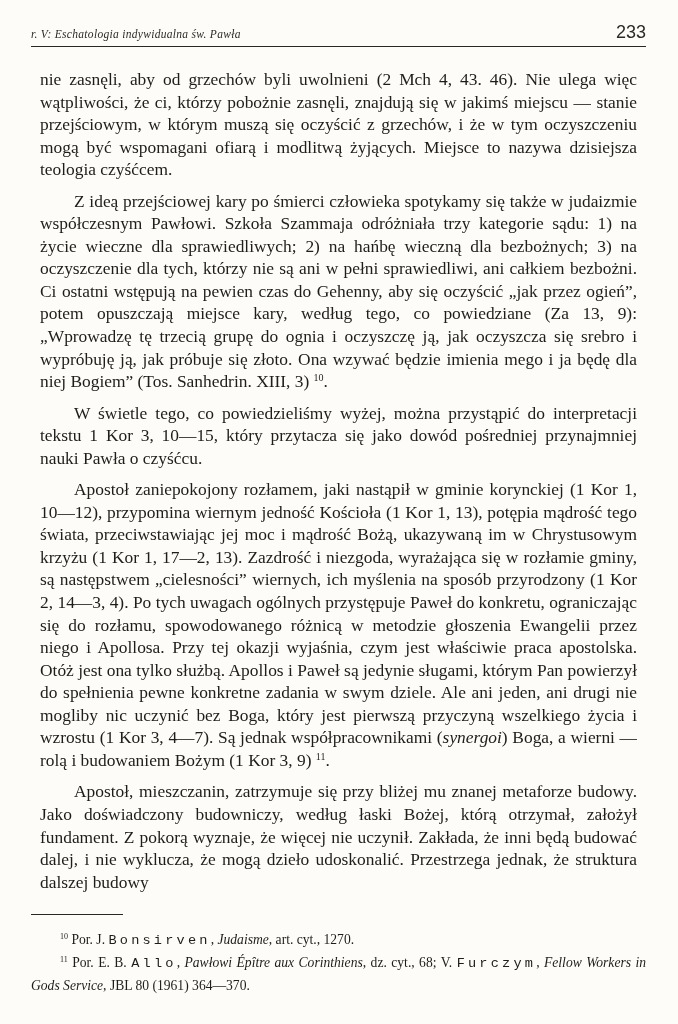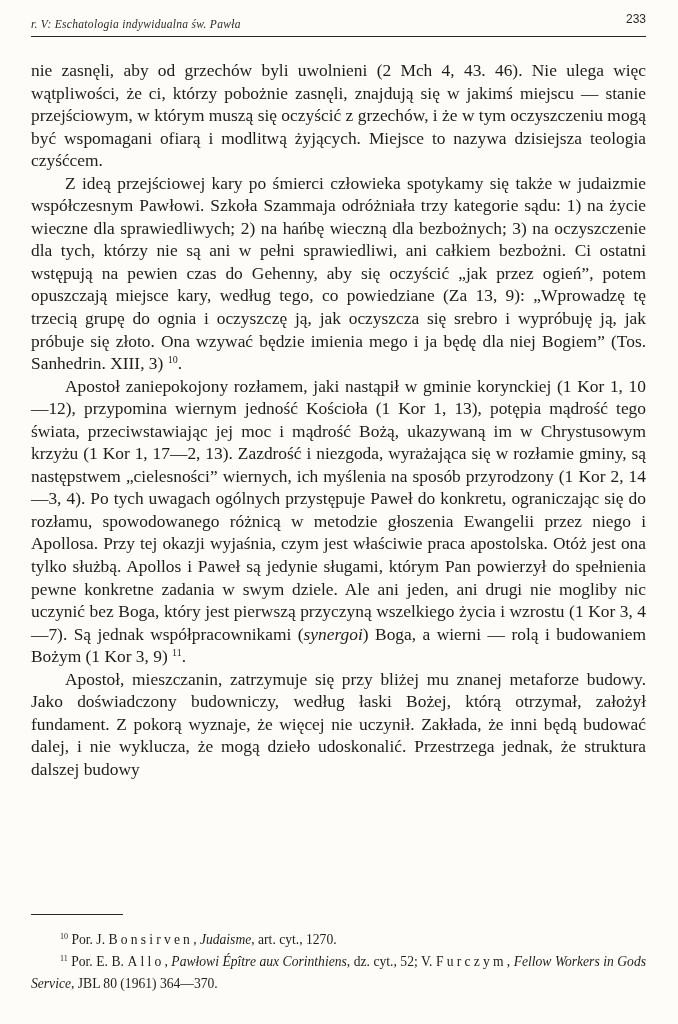--- a/index.html
+++ b/index.html
@@ -16,69 +16,70 @@
       font-family: "Liberation Serif", "DejaVu Serif", serif;
     }
     .page {
       position: absolute;
       left: 31px;
       top: 0;
       width: 615px;
     }
     .running-head {
       position: absolute;
-      top: 12px;
+      top: 22px;
       left: 0;
       width: 615px;
       height: 24px;
       border-bottom: 1.3px solid #2a2826;
     }
     .running-title {
       position: absolute;
       left: 0;
       top: 6px;
       font-style: italic;
       font-size: 11.5px;
       letter-spacing: 0.3px;
       color: #2b2a27;
     }
     .page-number {
       position: absolute;
       right: 0;
       top: 0;
       font-family: "Liberation Sans", "DejaVu Sans", sans-serif;
-      font-size: 12px;
+      font-size: 18px;
       color: #2b2a27;
     }
     .body-text {
       position: absolute;
       top: 59px;
       left: 0;
       width: 615px;
       font-size: 17.4px;
       line-height: 22.55px;
       text-align: justify;
       hyphens: manual;
     }
     .body-text p {
-      margin: 0;
+      margin: 9px;
       text-align: justify;
       text-align-last: left;
     }
     .body-text p.indent {
       text-indent: 34px;
     }
     sup {
       font-size: 10px;
       line-height: 0;
       vertical-align: 6px;
       font-family: Liberation Serif, serif;
     }
     .spaced {
       letter-spacing: 3.2px;
+      font-family: Liberation Mono, monospace;
     }
     .footnote-rule {
       position: absolute;
       top: 914px;
       left: 0;
       width: 92px;
       border-top: 1.3px solid #2a2826;
     }
     .footnotes {
       position: absolute;
@@ -113,37 +114,40 @@
 
   <div class="body-text">
     <p>
       <span>nie zasnęli, aby od grzechów byli uwolnieni (2 Mch 4, 43. 46). Nie ule­ga więc wątpliwości, że ci, którzy pobożnie zasnęli, znajdują się w ja­kimś miejscu — stanie przejściowym, w którym muszą się oczyścić z grzechów, i że w tym oczyszczeniu mogą być wspomagani ofiarą i mo­dlitwą żyjących. Miejsce to nazywa dzisiejsza teologia czyśćcem.</span>
     </p>
     <p class="indent">
       <span>Z ideą przejściowej kary po śmierci człowieka spotykamy się tak­że w judaizmie współczesnym Pawłowi. Szkoła Szammaja odróżniała trzy kategorie sądu: 1) na życie wieczne dla sprawiedliwych; 2) na hań­bę wieczną dla bezbożnych; 3) na oczyszczenie dla tych, którzy nie są ani w pełni sprawiedliwi, ani całkiem bezbożni. Ci ostatni wstępują na pewien czas do Gehenny, aby się oczyścić „jak przez ogień”, potem opuszczają miejsce kary, według tego, co powiedziane (Za 13, 9): „Wprowadzę tę trzecią grupę do ognia i oczyszczę ją, jak oczyszcza się srebro i wypróbuję ją, jak próbuje się złoto. Ona wzywać będzie imie­nia mego i ja będę dla niej Bogiem” (Tos. Sanhedrin. XIII, 3)</span>
       <sup>10</sup><span>.</span>
     </p>
     <p class="indent">
+      <span>W świetle tego, co powiedzieliśmy wyżej, można przystąpić do interpretacji tekstu 1 Kor 3, 10—15, który przytacza się jako dowód pośredniej przynajmniej nauki Pawła o czyśćcu.</span>
+    </p>
+    <p class="indent">
       <span>Apostoł zaniepokojony rozłamem, jaki nastąpił w gminie korync­kiej (1 Kor 1, 10—12), przypomina wiernym jedność Kościoła (1 Kor 1, 13), potępia mądrość tego świata, przeciwstawiając jej moc i mądrość Bożą, ukazywaną im w Chrystusowym krzyżu (1 Kor 1, 17—2, 13). Za­zdrość i niezgoda, wyrażająca się w rozłamie gminy, są następstwem „cielesności” wiernych, ich myślenia na sposób przyrodzony (1 Kor 2, 14—3, 4). Po tych uwagach ogólnych przystępuje Paweł do konkretu, ograniczając się do rozłamu, spowodowanego różnicą w metodzie gło­szenia Ewangelii przez niego i Apollosa. Przy tej okazji wyjaśnia, czym jest właściwie praca apostolska. Otóż jest ona tylko służbą. Apollos i Pa­weł są jedynie sługami, którym Pan powierzył do spełnienia pewne konkretne zadania w swym dziele. Ale ani jeden, ani drugi nie mogliby nic uczynić bez Boga, który jest pierwszą przyczyną wszelkiego ży­cia i wzrostu (1 Kor 3, 4—7). Są jednak współpracownikami (</span><em>synergoi</em><span>) Boga, a wierni — rolą i budowaniem Bożym (1 Kor 3, 9)</span>
       <sup>11</sup><span>.</span>
     </p>
     <p class="indent">
       <span>Apostoł, mieszczanin, zatrzymuje się przy bliżej mu znanej meta­forze budowy. Jako doświadczony budowniczy, według łaski Bożej, którą otrzymał, założył fundament. Z pokorą wyznaje, że więcej nie uczynił. Zakłada, że inni będą budować dalej, i nie wyklucza, że mogą dzieło udoskonalić. Przestrzega jednak, że struktura dalszej budowy</span>
     </p>
   </div>
 
   <div class="footnote-rule"></div>
 
   <div class="footnotes">
     <p>
       <sup>10</sup>
       <span>Por. J.</span>
       <span class="spaced">Bonsirven</span><span>, </span><em>Judaisme</em><span>, art. cyt., 1270.</span>
     </p>
     <p>
       <sup>11</sup>
       <span>Por. E. B.</span>
-      <span class="spaced">Allo</span><span>, </span><em>Pawłowi Épître aux Corinthiens</em><span>, dz. cyt., 52; V.</span>
+      <span class="spaced">Allo</span><span>, </span><em>Pawłowi Épître aux Corinthiens</em><span>, dz. cyt., 68; V.</span>
       <span class="spaced">Fur­czym</span><span>, </span><em>Fellow Workers in Gods Service</em><span>, JBL 80 (1961) 364—370.</span>
     </p>
   </div>
 
 </div>
 
 </body></html>

